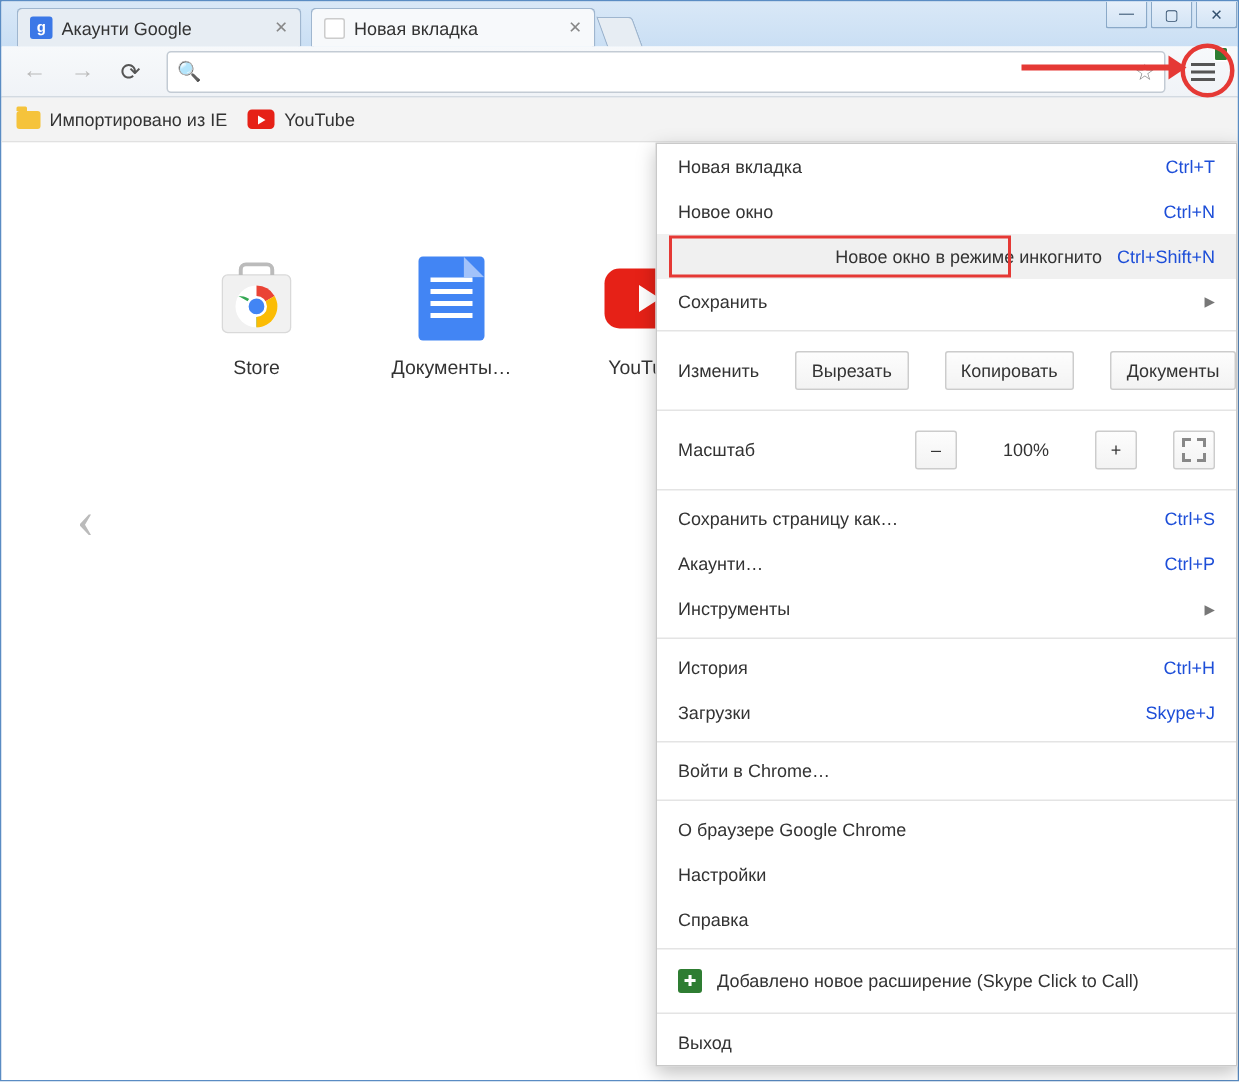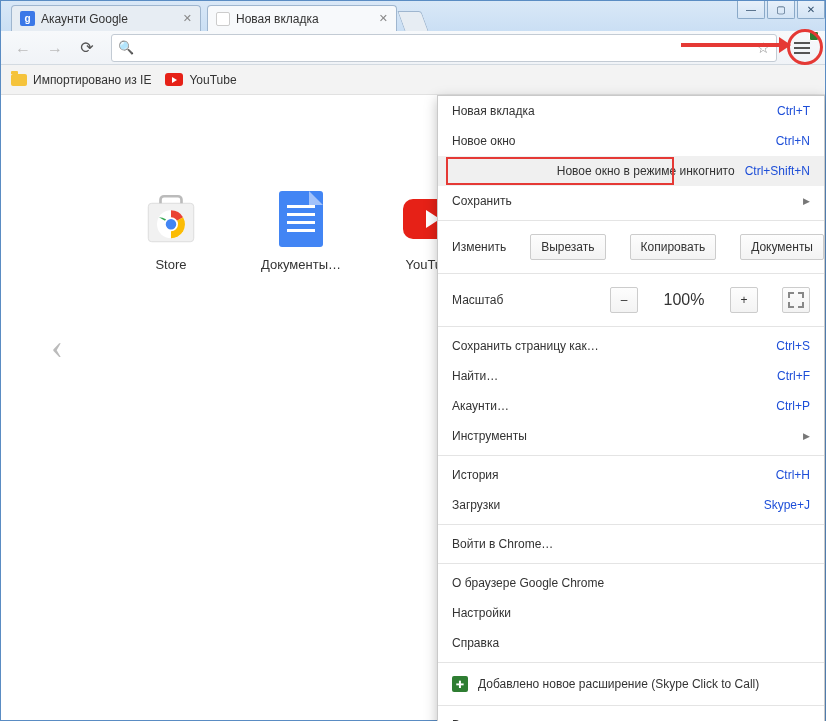--- a/index.html
+++ b/index.html
@@ -35,21 +35,21 @@
   .menu-badge { position: absolute; top: -2px; right: -2px; width: 10px; height: 10px; background: #2e7d32; border: 1px solid #fff; border-radius: 2px; }
   
   .bookmarks-bar { height: 30px; background: #f3f3f3; border-bottom: 1px solid #e1e1e1; display: flex; align-items: center; padding: 0 10px; gap: 14px; }
   .bm-item { display: flex; align-items: center; gap: 6px; font-size: 12px; color: #333; cursor: pointer; }
   .folder-icon { width: 16px; height: 12px; background: #f5c33b; border-radius: 2px; position: relative; }
   .folder-icon::before { content: ""; position: absolute; top: -3px; left: 0; width: 7px; height: 3px; background: #f5c33b; border-radius: 1px 1px 0 0; }
   .yt-icon { width: 18px; height: 13px; background: #e62117; border-radius: 3px; display: flex; align-items: center; justify-content: center; }
   .yt-icon::after { content: ""; border-left: 5px solid #fff; border-top: 3px solid transparent; border-bottom: 3px solid transparent; }
   
   .content { flex: 1; position: relative; background: #fff; }
-  .apps { position: absolute; top: 96px; left: 130px; display: flex; gap: 50px; }
+  .apps { position: absolute; top: 76px; left: 130px; display: flex; gap: 50px; }
   .app { width: 80px; display: flex; flex-direction: column; align-items: center; gap: 10px; font-size: 13px; color: #333; cursor: pointer; }
   .app-icon { width: 56px; height: 56px; display: flex; align-items: center; justify-content: center; }
   .store-icon svg { width: 56px; height: 56px; }
   .docs-icon { width: 44px; height: 56px; background: #4285f4; border-radius: 3px; position: relative; }
   .docs-icon::after { content: ""; position: absolute; left: 8px; right: 8px; top: 14px; height: 28px; background: repeating-linear-gradient(#fff 0, #fff 3px, #4285f4 3px, #4285f4 8px); }
   .docs-icon .fold { position: absolute; top: 0; right: 0; width: 14px; height: 14px; background: #a2c2fa; clip-path: polygon(0 0, 100% 100%, 0 100%); }
   .youtube-icon { width: 56px; height: 40px; background: #e62117; border-radius: 10px; display: flex; align-items: center; justify-content: center; }
   .youtube-icon::after { content: ""; border-left: 14px solid #fff; border-top: 9px solid transparent; border-bottom: 9px solid transparent; margin-left: 3px; }
   .pager-left { position: absolute; left: 50px; top: 230px; font-size: 36px; color: #bbb; cursor: pointer; font-family: Georgia, serif; }
   
@@ -58,21 +58,21 @@
   .menu-item .label { flex: 1; }
   .menu-item .shortcut { color: #1d4ed8; margin-left: 10px; }
   .menu-item .submenu-arrow { color: #777; font-size: 9px; margin-left: 6px; }
   .menu-item.highlighted { background: #f0f0f0; text-align: right; }
   .menu-item .red-box { position: absolute; left: 8px; top: 1px; right: 150px; bottom: 1px; border: 2px solid #e53935; pointer-events: none; }
   .menu-sep { height: 1px; background: #e4e4e4; margin: 4px 0; }
   .menu-row { display: flex; align-items: center; height: 44px; padding: 0 14px; gap: 24px; }
   .menu-row .rlabel { flex: 1; }
   .btn { height: 26px; padding: 0 10px; border: 1px solid #ccc; background: linear-gradient(#fdfdfd,#f3f3f3); border-radius: 2px; font-size: 12px; color: #333; cursor: pointer; display: flex; align-items: center; justify-content: center; }
   .btn.sq { width: 28px; padding: 0; }
-  .zoom-val { width: 44px; text-align: center; font-size: 16px; }
+  .zoom-val { width: 44px; text-align: center; font-size: 12px; }
   .fullscreen-icon { width: 16px; height: 16px; display: grid; grid-template-columns: 1fr 1fr; grid-template-rows: 1fr 1fr; gap: 4px; }
   .fullscreen-icon span { border: 2px solid #888; }
   .fullscreen-icon span:nth-child(1){ border-right: none; border-bottom: none; }
   .fullscreen-icon span:nth-child(2){ border-left: none; border-bottom: none; }
   .fullscreen-icon span:nth-child(3){ border-right: none; border-top: none; }
   .fullscreen-icon span:nth-child(4){ border-left: none; border-top: none; }
   .ext-row { display: flex; align-items: center; height: 34px; padding: 0 14px; gap: 10px; }
   .ext-icon { width: 16px; height: 16px; background: #2e7d32; border-radius: 2px; display: flex; align-items: center; justify-content: center; color: #fff; font-size: 10px; }
   .faded { color: #bbb; }
 </style>
@@ -215,24 +215,20 @@
               <span></span>
             </div>
         </div>
       </div>
       <div class="menu-sep"></div>
       <div class="menu-item">
         <span class="label">Сохранить страницу как…</span>
         <span class="shortcut">Ctrl+S</span>
       </div>
       <div class="menu-item">
-        <span class="label">Найти…</span>
-        <span class="shortcut">Ctrl+F</span>
-      </div>
-      <div class="menu-item">
         <span class="label">Акаунти…</span>
         <span class="shortcut">Ctrl+P</span>
       </div>
       <div class="menu-item">
         <span class="label">Инструменты</span>
         <span class="submenu-arrow">▶</span>
       </div>
       <div class="menu-sep"></div>
       <div class="menu-item">
         <span class="label">История</span>

